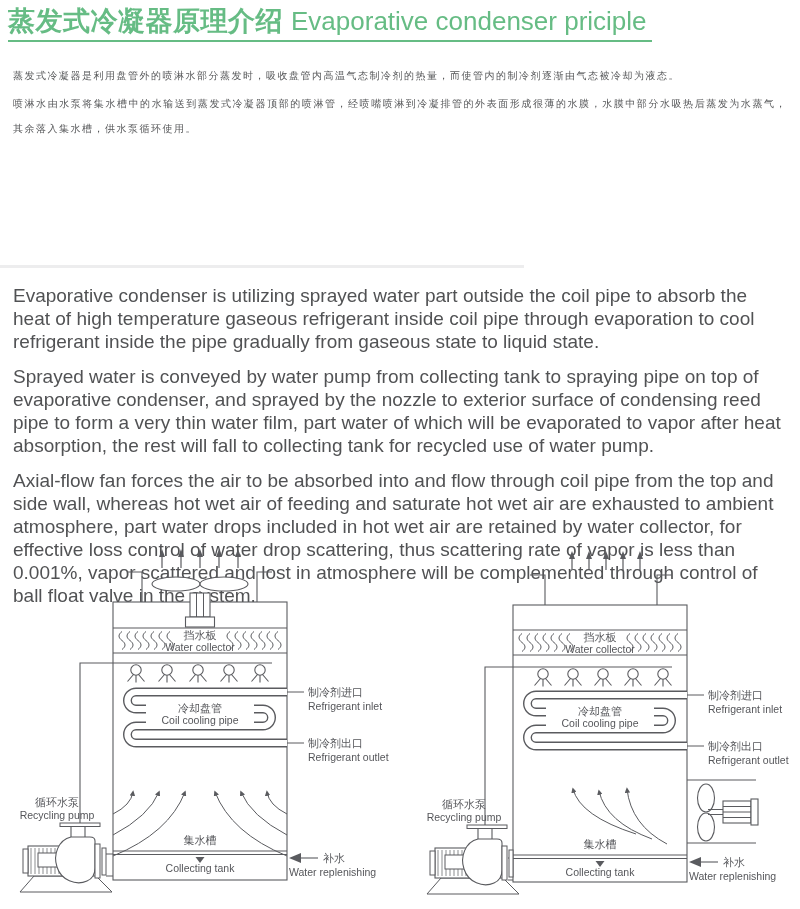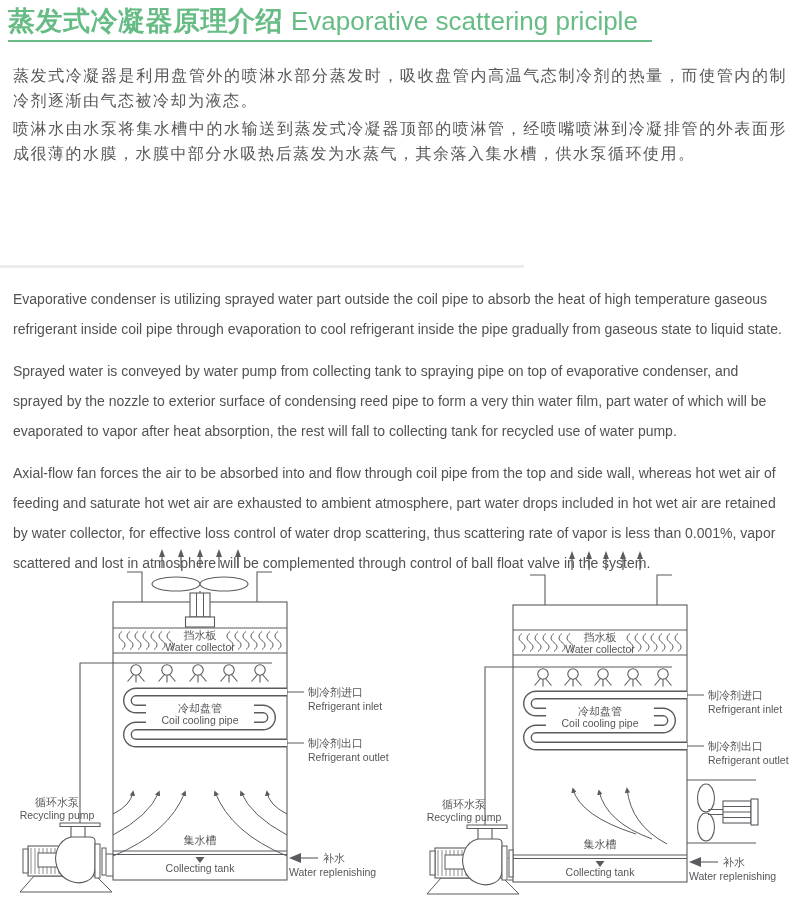--- a/index.html
+++ b/index.html
@@ -11,43 +11,43 @@
     position:absolute;top:5px;left:8px;width:644px;
     border-bottom:2px solid var(--accent,#66bc84);padding-bottom:3px;
   }
   .title{
     margin:0;font-size:27px;line-height:32px;color:var(--accent,#66bc84);
     white-space:nowrap;font-weight:bold;letter-spacing:0.5px;
   }
   .title .en{font-weight:normal;font-size:26px;letter-spacing:0;}
   .cn-block{position:absolute;top:63px;left:13px;width:774px;}
   .cn-block p{
-    margin:0 0 3px 0;font-size:16px;line-height:25px;letter-spacing:1.5px;
+    margin:0 0 3px 0;font-size:10px;line-height:25px;letter-spacing:1.5px;
     text-align:justify;color:#57585a;
   }
   .divider{position:absolute;top:265px;left:0;width:524px;height:3px;background:#ededee;}
   .en-block{position:absolute;top:284px;left:13px;width:774px;}
-  .en-block p{margin:0 0 12px 0;font-size:14px;line-height:30px;color:#515254;}
+  .en-block p{margin:0 0 12px 0;font-size:19px;line-height:23px;color:#515254;}
   svg.diag{position:absolute;top:540px;width:400px;height:369px;}
   #diagL{left:0;}
   #diagR{left:400px;}
   svg text{fill:#55565a;}
   .t-cn{font-size:11px;}
   .t-en{font-size:10.5px;}
   .mid{text-anchor:middle;}
   .ln{stroke:#5a5b5f;stroke-width:1.1;fill:none;}
   .lnw{stroke:#5a5b5f;stroke-width:1.1;fill:#ffffff;}
   .thin{stroke:#5a5b5f;stroke-width:1;fill:none;}
   .fil{fill:#5a5b5f;stroke:none;}
 </style>
 </head>
 <body style="--accent: #66bc84;">
 
 <div class="header">
-  <h1 class="title"><span class="cn">蒸发式冷凝器原理介绍</span> <span class="en">Evaporative scattering priciple</span></h1>
+  <h1 class="title"><span class="cn">蒸发式冷凝器原理介绍</span> <span class="en">Evaporative condenser priciple</span></h1>
 </div>
 
 <div class="cn-block">
   <p>蒸发式冷凝器是利用盘管外的喷淋水部分蒸发时，吸收盘管内高温气态制冷剂的热量，而使管内的制冷剂逐渐由气态被冷却为液态。</p>
   <p>喷淋水由水泵将集水槽中的水输送到蒸发式冷凝器顶部的喷淋管，经喷嘴喷淋到冷凝排管的外表面形成很薄的水膜，水膜中部分水吸热后蒸发为水蒸气，其余落入集水槽，供水泵循环使用。</p>
 </div>
 
 <div class="divider"></div>
 
 <div class="en-block">

